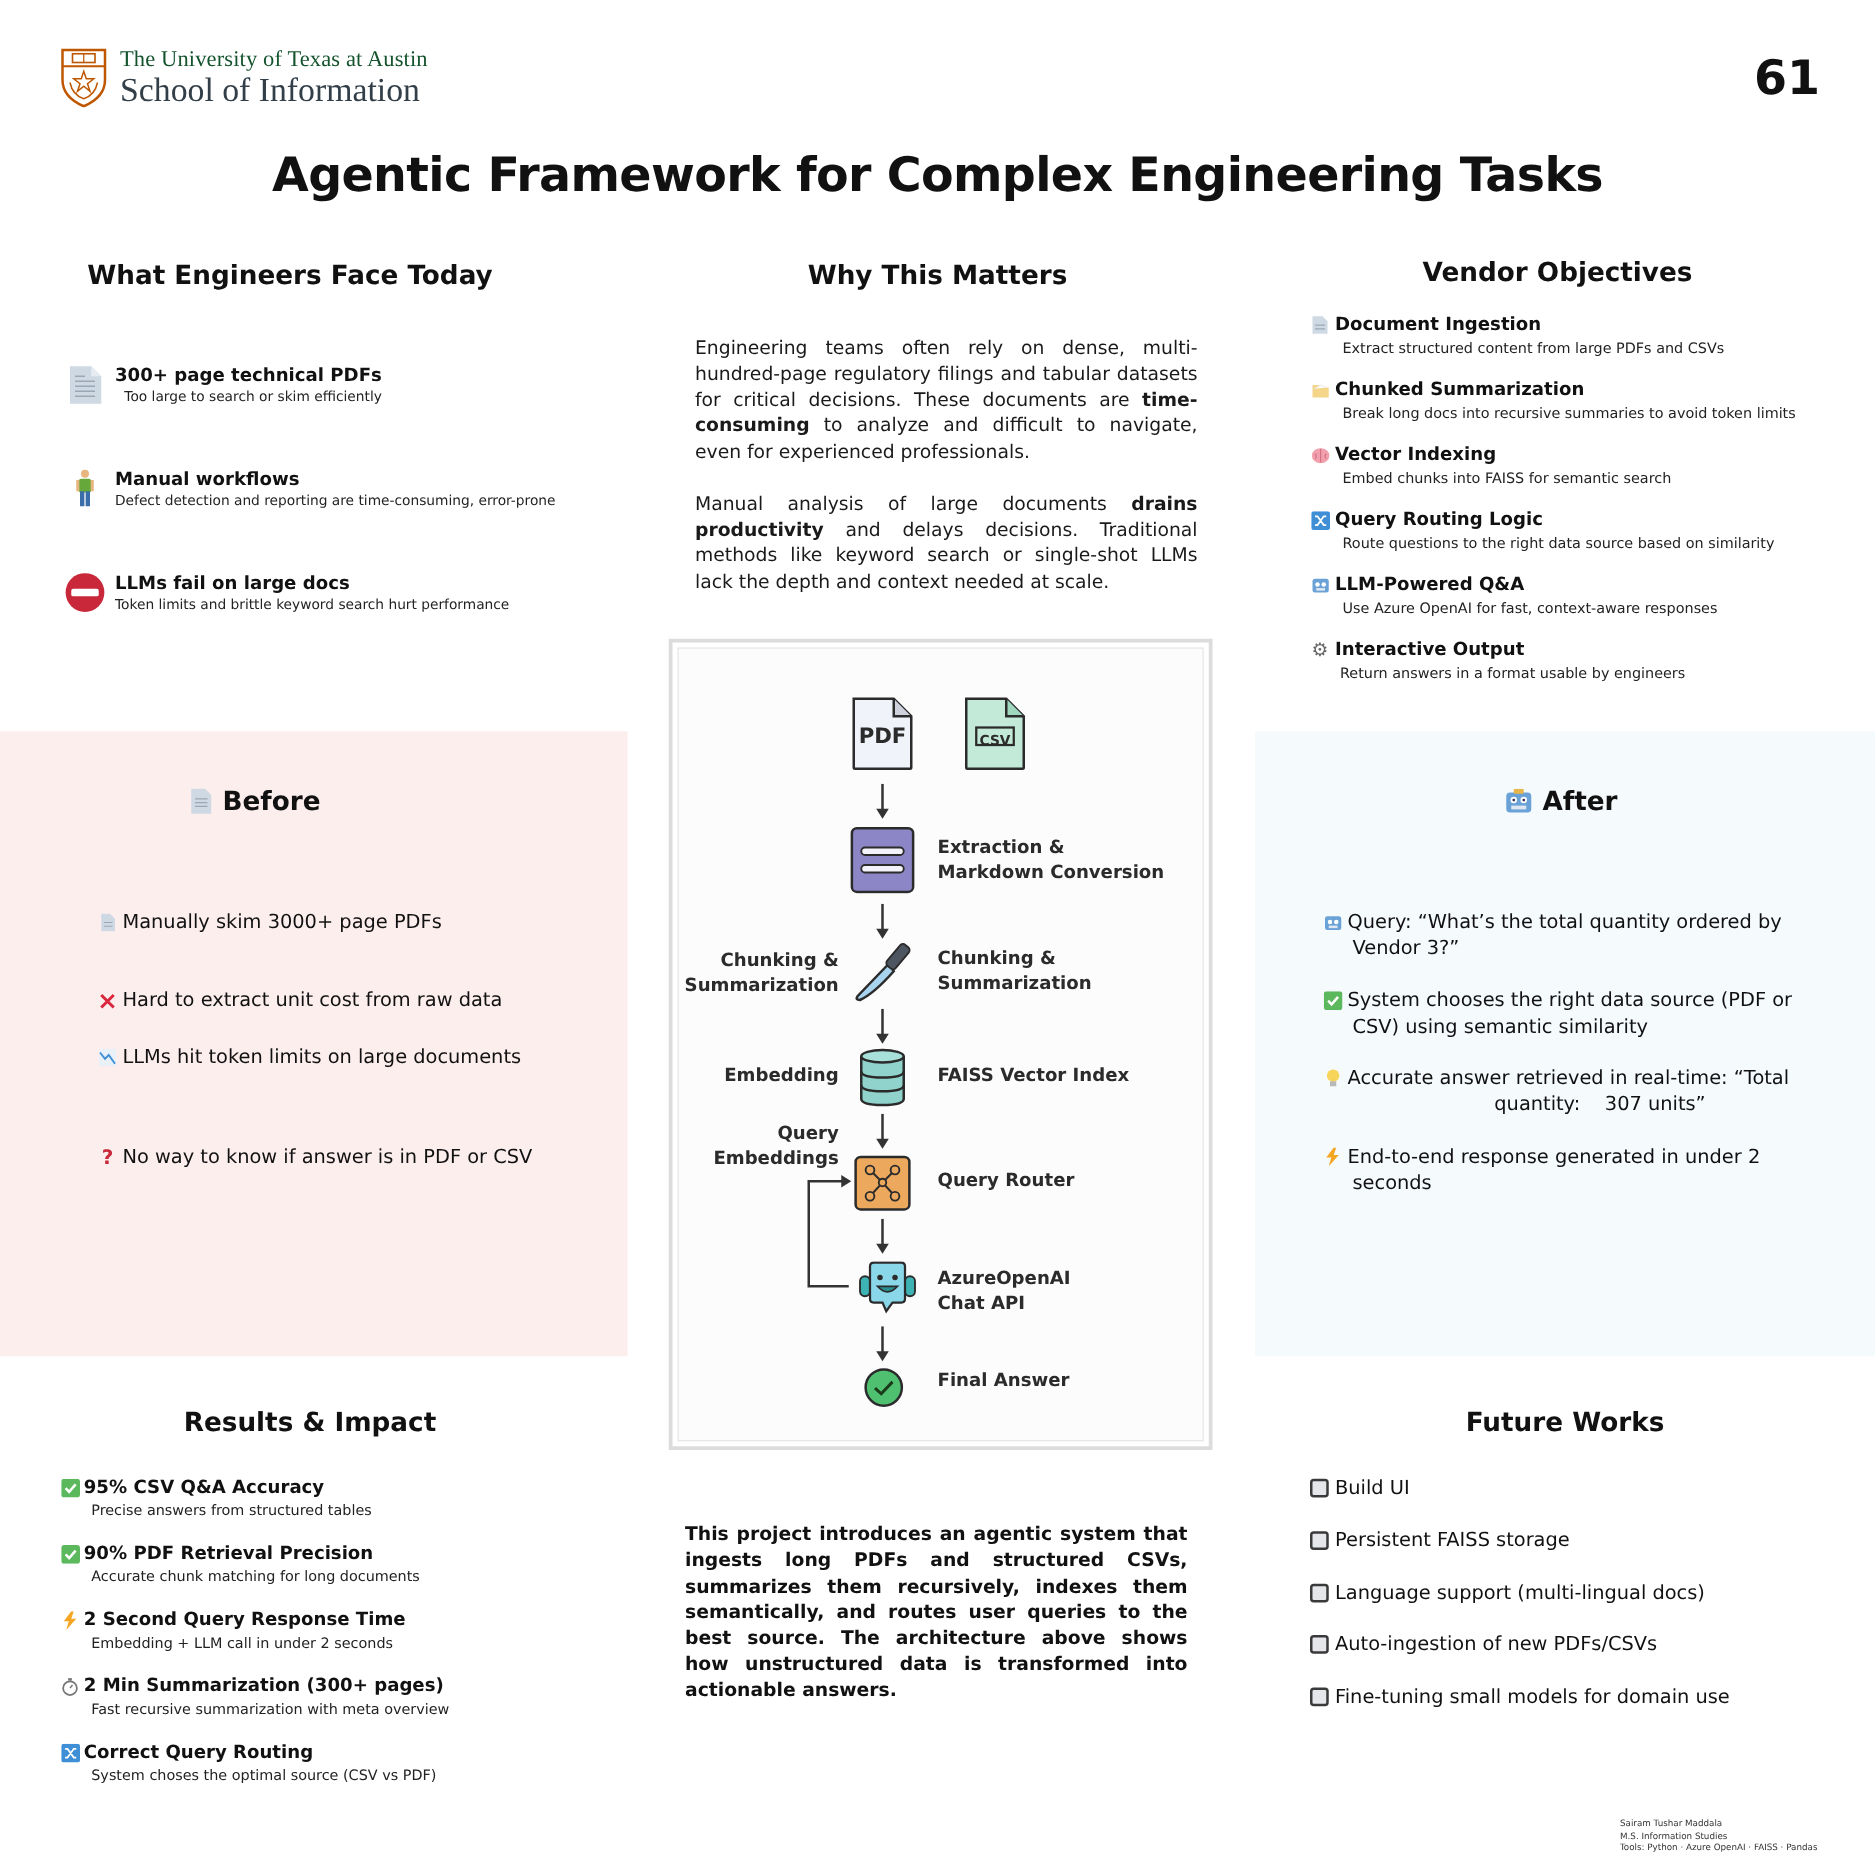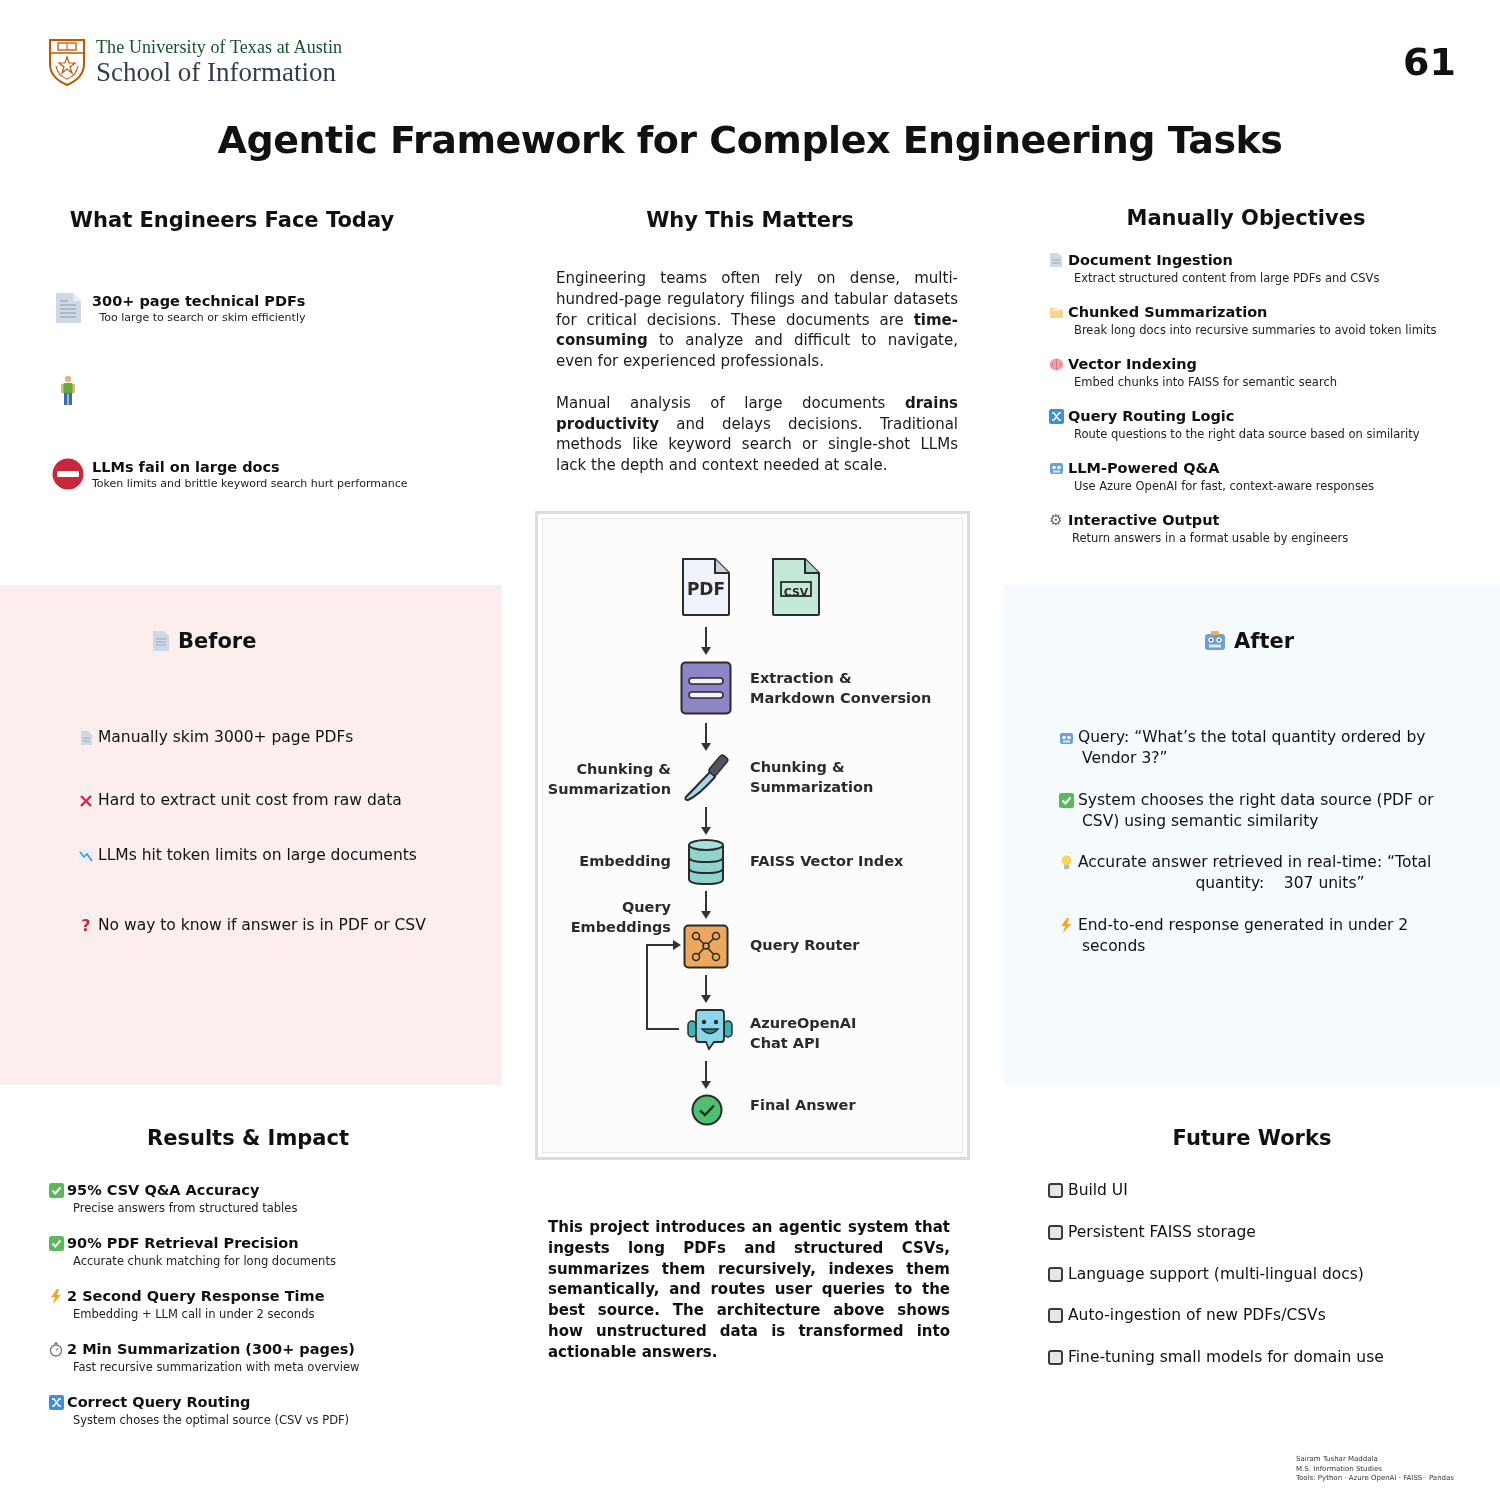--- a/index.html
+++ b/index.html
@@ -110,20 +110,24 @@
   <div class="face-icon">
     <svg width="16" height="32" viewBox="0 0 16 32">
         <circle cx="8" cy="4" r="3.2" fill="#e7b57d"></circle>
         <rect x="3" y="8" width="10" height="11" rx="2" fill="#67a83b"></rect>
         <rect x="4" y="18" width="3.5" height="12" fill="#3b6ea8"></rect>
         <rect x="8.5" y="18" width="3.5" height="12" fill="#3b6ea8"></rect>
         <rect x="1" y="9" width="2.5" height="9" fill="#e7b57d"></rect>
         <rect x="12.5" y="9" width="2.5" height="9" fill="#e7b57d"></rect>
       </svg>
   </div>
+  <div>
+    <div class="face-title">Manual workflows</div>
+    <div class="face-desc">Defect detection and reporting are time-consuming, error-prone</div>
+  </div>
 </div>
 
 <div class="abs face-item" style="top:458px;">
   <div class="face-icon">
     <svg width="32" height="32" viewBox="0 0 32 32">
         <circle cx="16" cy="16" r="15.5" fill="#c8283a"></circle>
         <rect x="5" y="13" width="22" height="6" rx="1.5" fill="#fff"></rect>
       </svg>
   </div>
   <div>
@@ -131,21 +135,21 @@
     <div class="face-desc">Token limits and brittle keyword search hurt performance</div>
   </div>
 </div>
 
 <div class="abs sec-title" style="left:556px; width:388px; top:208px;">Why This Matters</div>
 <div class="abs why">
   <p><span>Engineering teams often rely on dense, multi-hundred-page regulatory filings and tabular datasets for critical decisions. These documents are </span><b>time-consuming</b><span> to analyze and difficult to navigate, even for experienced professionals.</span></p>
   <p><span>Manual analysis of large documents </span><b>drains productivity</b><span> and delays decisions. Traditional methods like keyword search or single-shot LLMs lack the depth and context needed at scale.</span></p>
 </div>
 
-<div class="abs sec-title" style="left:1048px; width:396px; top:206px;">Manually Objectives</div>
+<div class="abs sec-title" style="left:1048px; width:396px; top:206px;">Vendor Objectives</div>
 
 <div class="abs obj-item" style="top:252px;">
   <div class="obj-head">
       <span class="obj-icon">
         <svg width="14" height="16" viewBox="0 0 14 16">
           <path d="M1 1 H9 L13 5 V15 H1 Z" fill="#cfd9e3"></path>
           <g stroke="#9aa8b6" stroke-width="1">
             <line x1="3" y1="8" x2="11" y2="8"></line>
             <line x1="3" y1="11" x2="11" y2="11"></line>
           </g>
@@ -238,21 +242,21 @@
     <span>Manually skim 3000+ page PDFs</span>
   </div>
   <div class="abs ba-item" style="left:78px; top:205px;">
     <span class="ba-icon">
         <svg width="14" height="14" viewBox="0 0 14 14">
           <path d="M2 2 L12 12 M12 2 L2 12" stroke="#d9283e" stroke-width="2.4"></path>
         </svg>
       </span>
     <span>Hard to extract unit cost from raw data</span>
   </div>
-  <div class="abs ba-item" style="left:78px; top:260px;">
+  <div class="abs ba-item" style="left:78px; top:250px;">
     <span class="ba-icon">
         <svg width="14" height="14" viewBox="0 0 14 14">
           <rect width="14" height="14" fill="#e8f0f8"></rect>
           <path d="M1 3 L5 8 L8 5 L13 12" stroke="#3f8fd6" stroke-width="1.5" fill="none"></path>
         </svg>
       </span>
     <span>LLMs hit token limits on large documents</span>
   </div>
   <div class="abs ba-item" style="left:78px; top:330px;">
     <span class="ba-icon" style="color:#c8283a; font-weight:bold; font-size:16px;">?</span>

